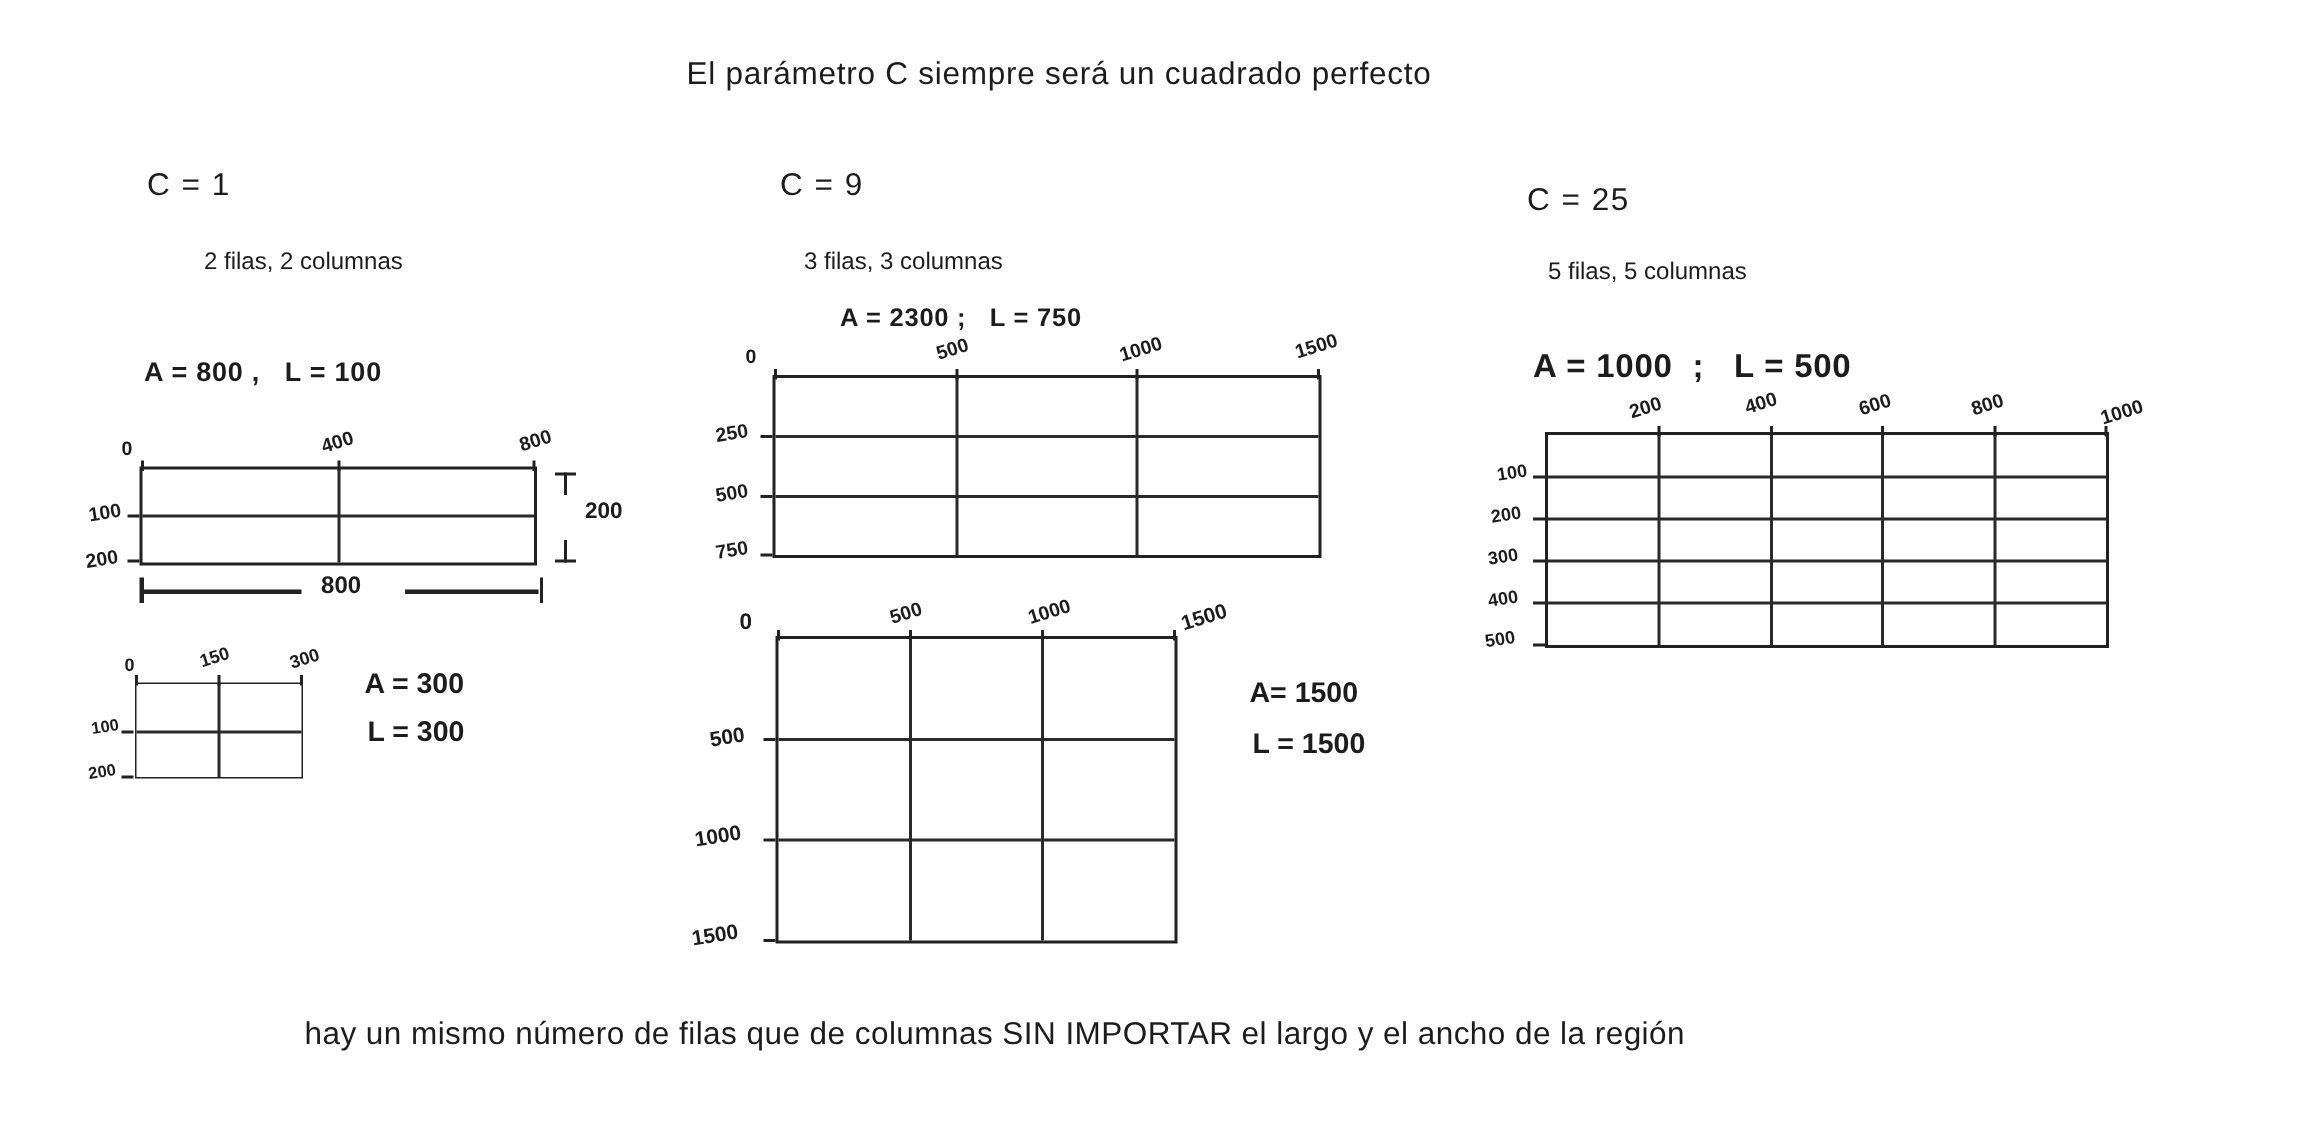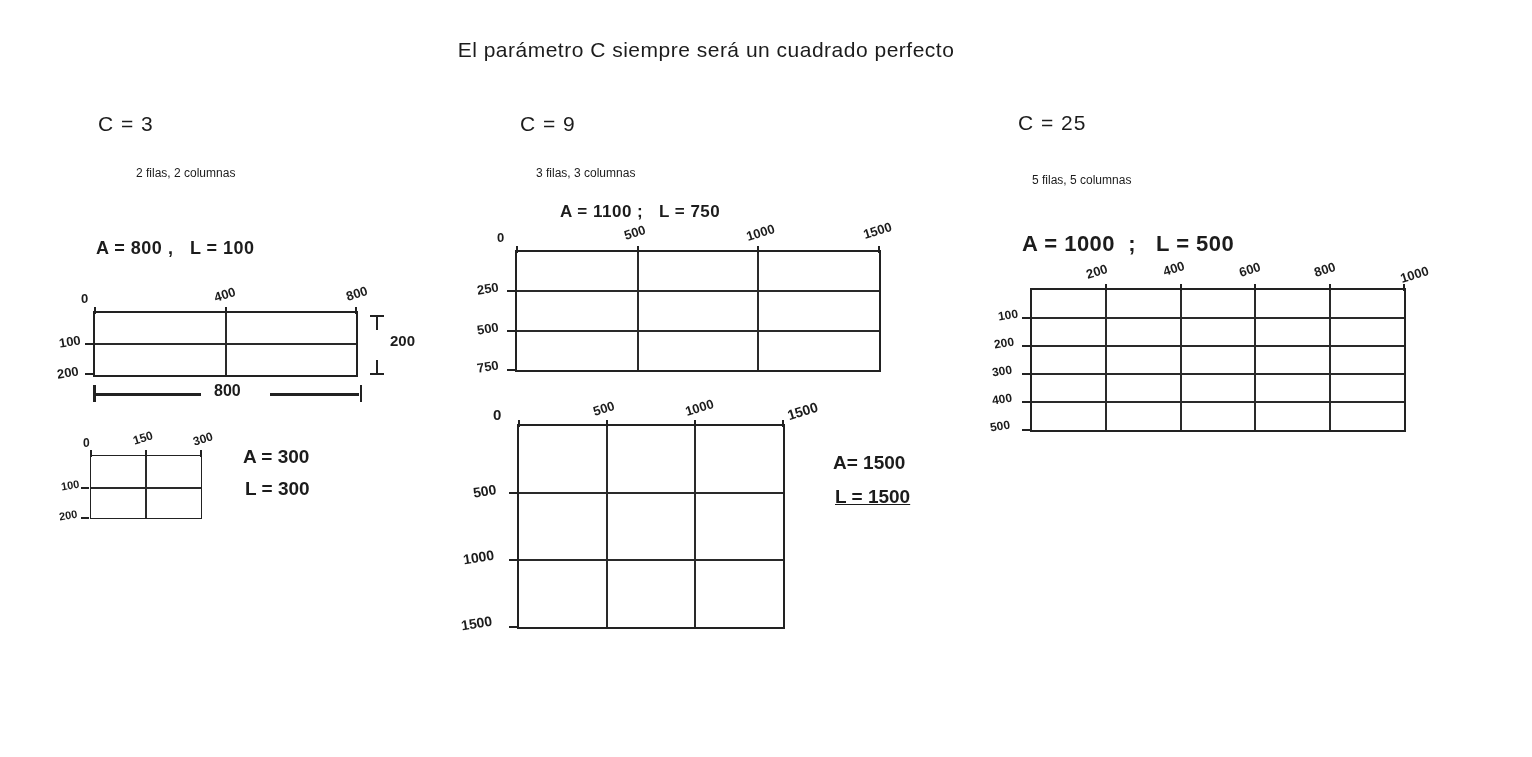--- a/index.html
+++ b/index.html
@@ -3,21 +3,21 @@
 <meta charset="utf-8">
 <style>
   html,body{margin:0;padding:0;background:#fff;}
   .canvas{
     position:relative;width:1532px;height:757px;background:#ffffff;overflow:hidden;
     font-family:"Liberation Sans","DejaVu Sans",sans-serif;color:#1c1c1c;
   }
   .abs{position:absolute;}
   .title{width:100%;text-align:center;font-size:21px;letter-spacing:.5px;}
   .c-head{font-size:21px;letter-spacing:1px;}
-  .dims{font-size:12px;}
+  .dims{font-size:16px;}
   .formula{font-size:18px;font-weight:700;white-space:pre;letter-spacing:.5px;}
   .grid{position:absolute;border:2px solid #222;}
   .vl{position:absolute;top:0;bottom:0;width:2px;background:#2a2a2a;}
   .hl{position:absolute;left:0;right:0;height:2px;background:#2a2a2a;}
   .tm{position:absolute;width:2px;height:7px;background:#222;top:-6px;}
   .dm{position:absolute;height:2px;width:8px;background:#222;left:-10px;}
   .tick{position:absolute;font-size:13px;font-weight:700;white-space:nowrap;}
   .rot{transform:rotate(-17deg);}
   .lrot{transform:rotate(-9deg);}
   .side-label{position:absolute;font-size:19px;font-weight:700;white-space:pre;}
@@ -32,21 +32,21 @@
   .hbracket .blabel{position:absolute;top:-3px;font-size:16px;font-weight:700;}
   .footer-line{font-size:21px;letter-spacing:.3px;white-space:nowrap;}
 </style>
 </head>
 <body>
 
 <div class="canvas">
 
   <div class="abs title" style="top:38px;left:-60px;">El parámetro C siempre será un cuadrado perfecto</div>
 
-  <div class="abs c-head" style="left:98px;top:112px;">C = 3</div>
+  <div class="abs c-head" style="left:98px;top:112px;">C = 1</div>
   <div class="abs dims" style="left:136px;top:166px;">2 filas, 2 columnas</div>
   <div class="abs formula" style="left:96px;top:238px;">A = 800 ,   L = 100</div>
 
   <div class="grid" style="left:93px;top:311px;width:261px;height:62px;">
     <div class="vl" style="left:calc(50% - 1px);"></div>
     <div class="hl" style="top:calc(50% - 1px);"></div>
     <div class="tm" style="left:-1px;"></div>
     <div class="tm" style="left:calc(50% - 1px);"></div>
     <div class="tm" style="right:-1px;"></div>
     <div class="dm" style="top:calc(50% - 1px);"></div>
@@ -86,21 +86,21 @@
     <span class="tick rot" style="left:calc(42% - 4px);top:-25px;font-size:12px;">150</span>
     <span class="tick rot" style="left:calc(100% - 8px);top:-24px;font-size:12px;">300</span>
     <span class="tick lrot" style="left:-30px;top:calc(52% - 9px);font-size:11px;">100</span>
     <span class="tick lrot" style="left:-32px;top:calc(100% - 9px);font-size:11px;">200</span>
     <span class="side-label" style="left:calc(100% + 42px);top:-10px;text-align:right;">A = 300</span>
     <span class="side-label" style="left:calc(100% + 44px);top:22px;">L = 300</span>
   </div>
 
   <div class="abs c-head" style="left:520px;top:112px;text-align:right;">C = 9</div>
   <div class="abs dims" style="left:536px;top:166px;">3 filas, 3 columnas</div>
-  <div class="abs formula" style="left:560px;top:202px;font-size:17px;">A = 1100 ;   L = 750</div>
+  <div class="abs formula" style="left:560px;top:202px;font-size:17px;">A = 2300 ;   L = 750</div>
 
   <div class="grid" style="left:515px;top:250px;width:362px;height:118px;">
     <div class="vl" style="left:calc(33.33% - 1px);"></div>
     <div class="vl" style="left:calc(66.66% - 1px);"></div>
     <div class="hl" style="top:calc(33.33% - 1px);"></div>
     <div class="hl" style="top:calc(66.66% - 1px);"></div>
     <div class="tm" style="left:-1px;"></div>
     <div class="tm" style="left:calc(33.33% - 1px);"></div>
     <div class="tm" style="left:calc(66.66% - 1px);"></div>
     <div class="tm" style="right:-1px;"></div>
@@ -129,24 +129,24 @@
     <div class="dm" style="top:calc(66.66% - 1px);"></div>
     <div class="dm" style="top:calc(100% - 1px);"></div>
     <span class="tick" style="left:-26px;top:-20px;font-size:15px;">0</span>
     <span class="tick rot" style="left:calc(33.33% - 14px);top:-25px;">500</span>
     <span class="tick rot" style="left:calc(66.66% - 10px);top:-26px;">1000</span>
     <span class="tick rot" style="left:calc(100% + 4px);top:-23px;font-size:14px;">1500</span>
     <span class="tick lrot" style="left:-46px;top:calc(33.33% - 10px);font-size:14px;">500</span>
     <span class="tick lrot" style="left:-56px;top:calc(66.66% - 11px);font-size:14px;">1000</span>
     <span class="tick lrot" style="left:-58px;top:calc(100% - 12px);font-size:14px;">1500</span>
     <span class="side-label" style="left:calc(100% + 50px);top:26px;">A= 1500</span>
-    <span class="side-label" style="left:calc(100% + 52px);top:60px;text-decoration:underline;">L = 1500</span>
+    <span class="side-label" style="left:calc(100% + 52px);top:60px;">L = 1500</span>
   </div>
 
-  <div class="abs c-head" style="left:1018px;top:111px;">C = 25</div>
+  <div class="abs c-head" style="left:1018px;top:122px;">C = 25</div>
   <div class="abs dims" style="left:1032px;top:173px;">5 filas, 5 columnas</div>
   <div class="abs formula" style="left:1022px;top:231px;font-size:22px;">A = 1000  ;   L = 500</div>
 
   <div class="grid" style="left:1030px;top:288px;width:372px;height:140px;">
     <div class="vl" style="left:calc(20% - 1px);"></div>
     <div class="vl" style="left:calc(40% - 1px);"></div>
     <div class="vl" style="left:calc(60% - 1px);"></div>
     <div class="vl" style="left:calc(80% - 1px);"></div>
     <div class="hl" style="top:calc(20% - 1px);"></div>
     <div class="hl" style="top:calc(40% - 1px);"></div>
@@ -167,14 +167,15 @@
     <span class="tick rot" style="left:calc(60% - 16px);top:-28px;">600</span>
     <span class="tick rot" style="left:calc(80% - 16px);top:-28px;">800</span>
     <span class="tick rot" style="left:calc(100% - 4px);top:-23px;">1000</span>
     <span class="tick lrot" style="left:-34px;top:calc(20% - 10px);font-size:12px;">100</span>
     <span class="tick lrot" style="left:-38px;top:calc(40% - 10px);font-size:12px;">200</span>
     <span class="tick lrot" style="left:-40px;top:calc(60% - 10px);font-size:12px;">300</span>
     <span class="tick lrot" style="left:-40px;top:calc(80% - 10px);font-size:12px;">400</span>
     <span class="tick lrot" style="left:-42px;top:calc(100% - 11px);font-size:12px;">500</span>
   </div>
 
+  <div class="abs footer-line" style="left:203px;top:678px;">hay un mismo número de filas que de columnas SIN IMPORTAR el largo y el ancho de la región</div>
 
 </div>
 
 </body></html>

